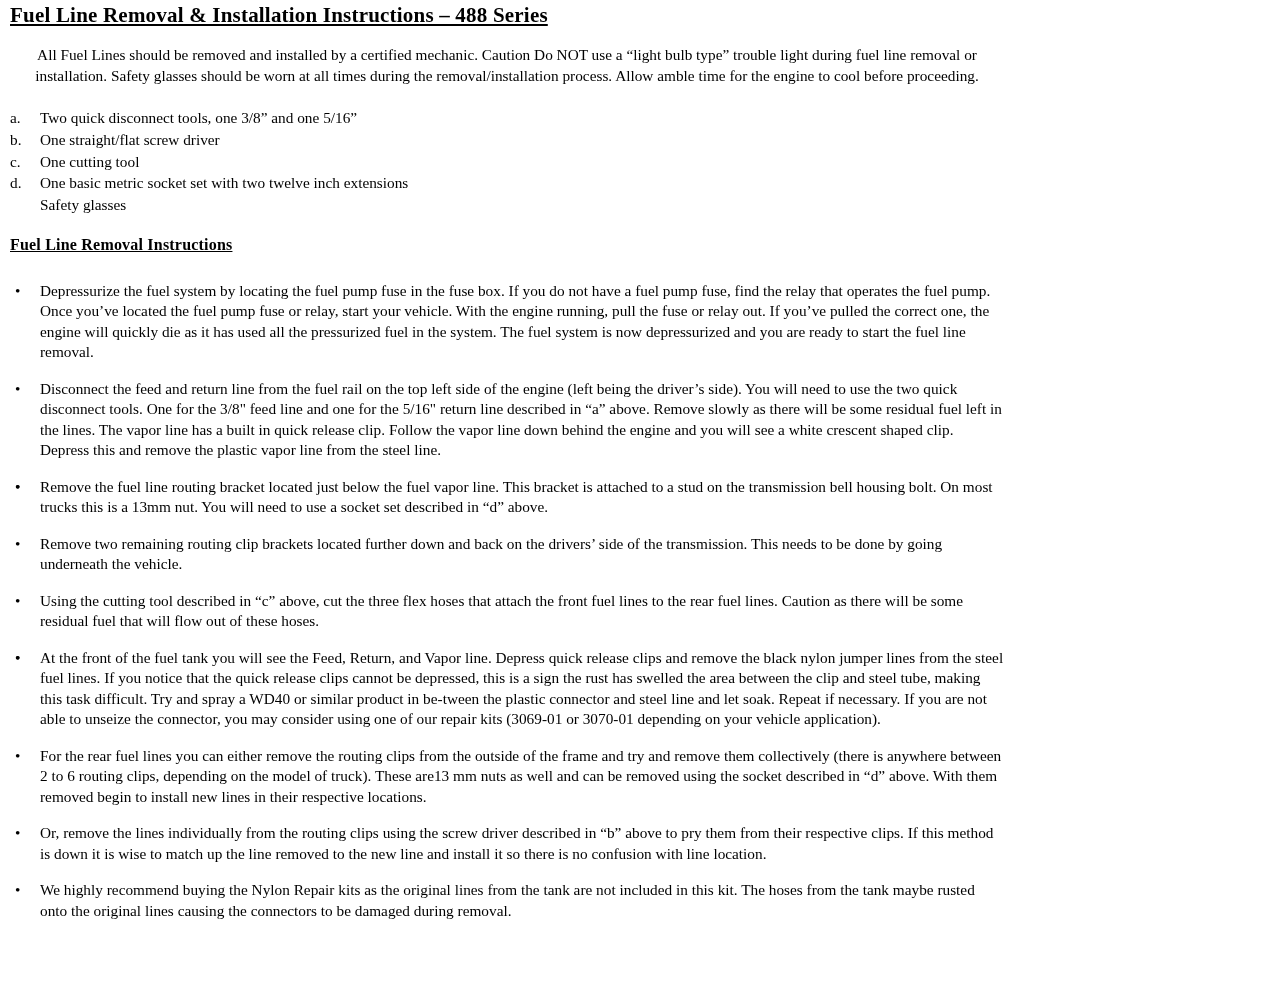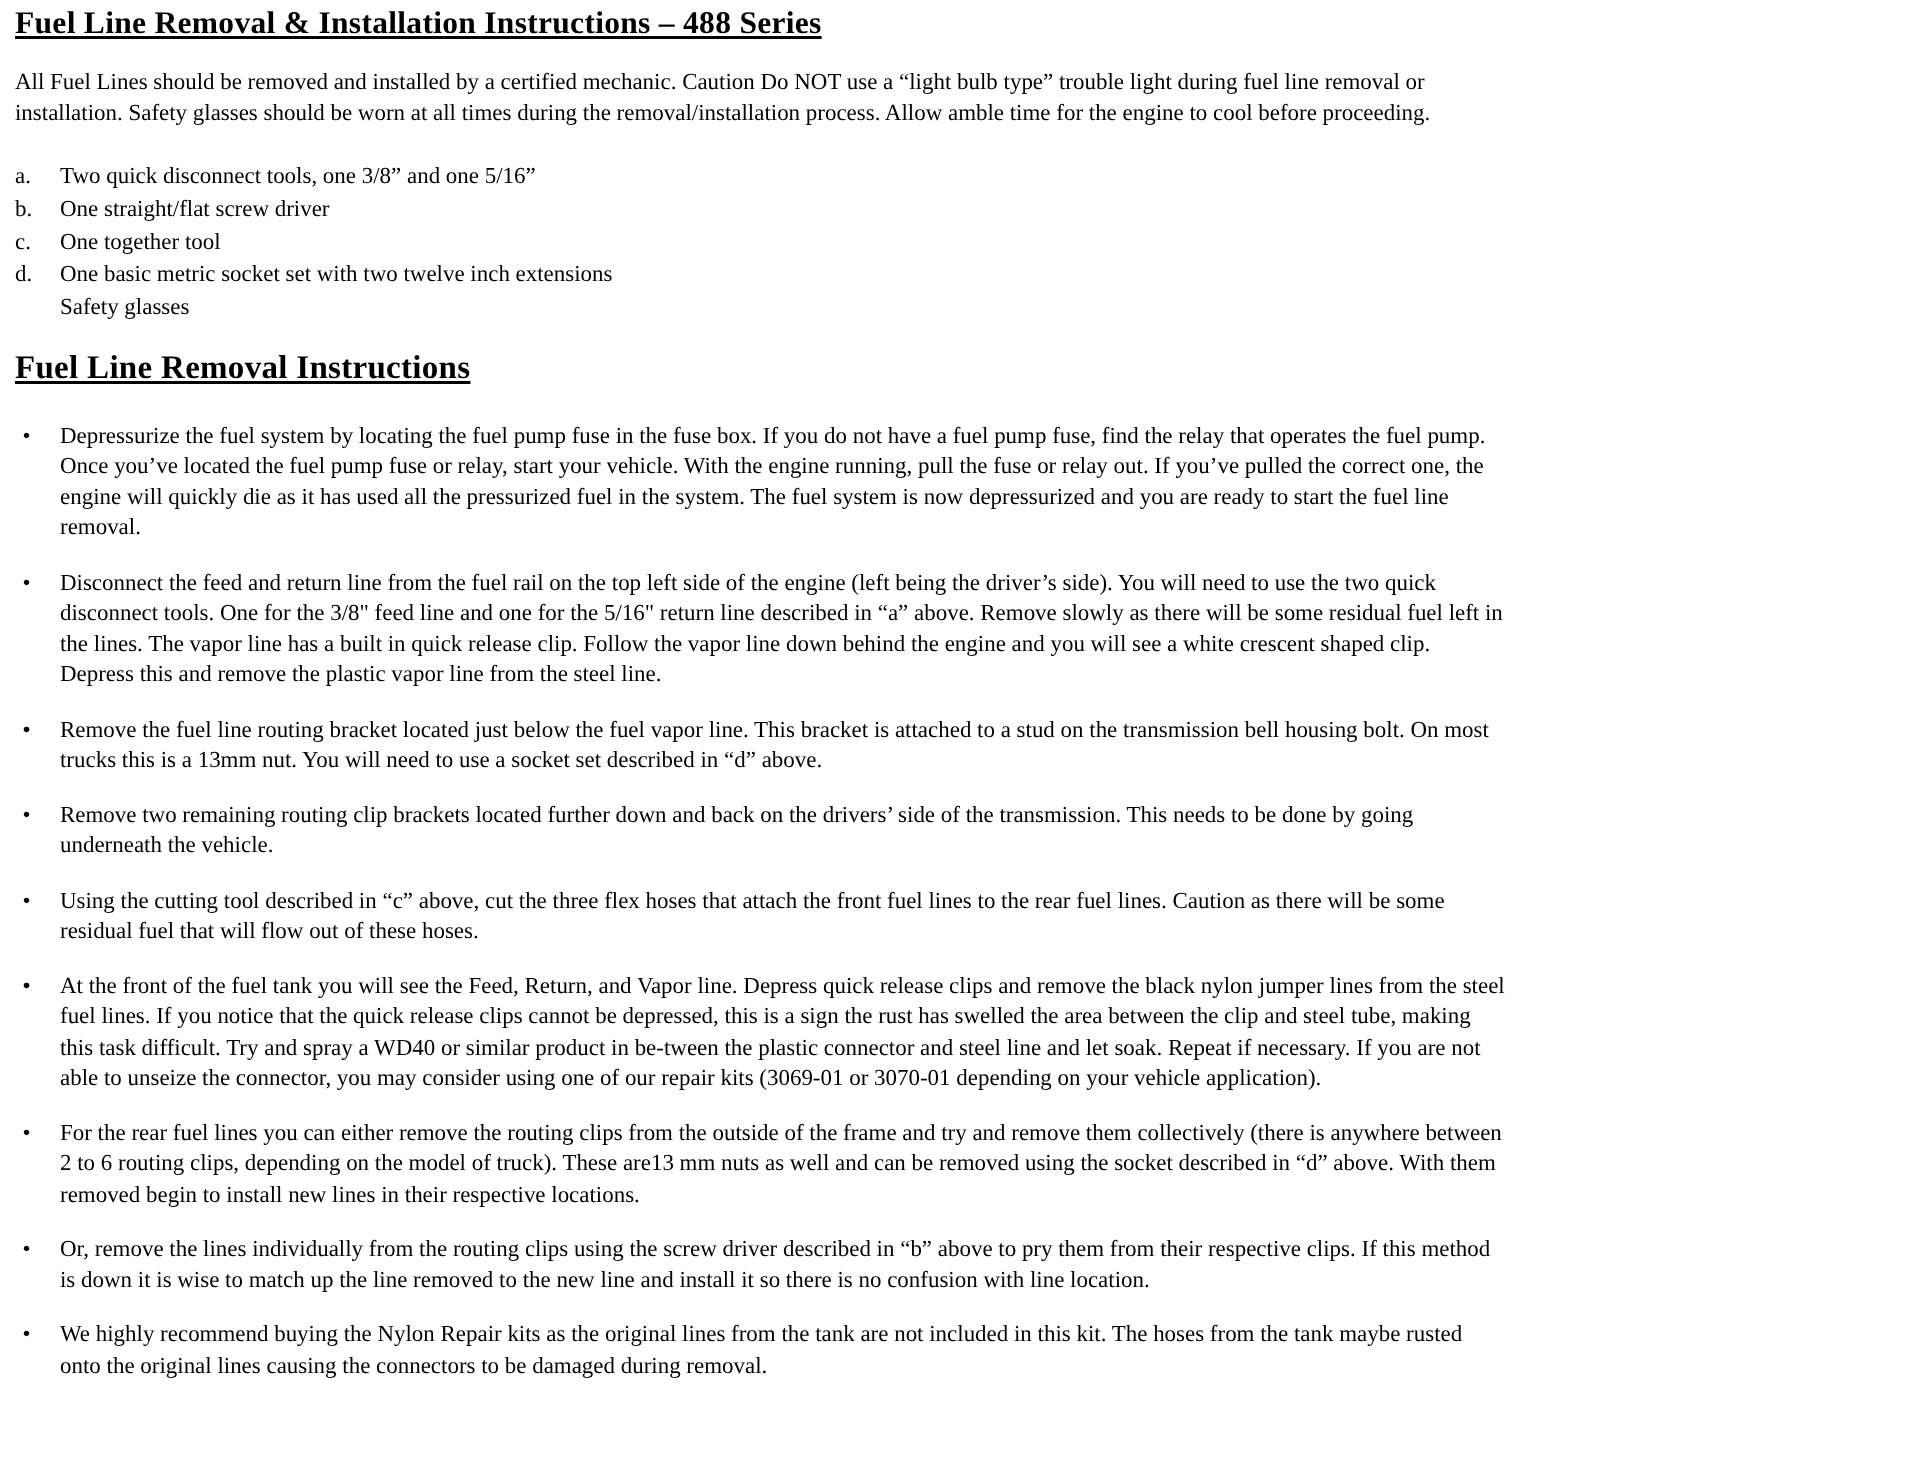--- a/index.html
+++ b/index.html
@@ -22,40 +22,41 @@
   .doc-title {
     font-size: 21px;
     line-height: 25px;
     font-weight: bold;
     text-decoration: underline;
     margin: 0 0 17px 0;
     letter-spacing: 0.2px;
   }
   .intro-para {
     margin: 0 0 21px 0;
+    text-align: center;
   }
   .tools-intro {
     margin: 0 0 23px 0;
   }
   .tools-list {
     margin: 0 0 13px 0;
   }
   .tool-row {
     display: flex;
     line-height: 21.8px;
   }
   .tool-row .marker {
     flex: 0 0 30px;
     width: 30px;
   }
   .tool-row .text {
     flex: 1 1 auto;
   }
   .section-heading {
-    font-size: 22px;
+    font-size: 16px;
     line-height: 26px;
     font-weight: bold;
     text-decoration: underline;
     margin: 16px 0 23px 0;
     letter-spacing: 0.2px;
   }
   .steps { margin: 0; }
   .step-row {
     position: relative;
     padding-left: 30px;
@@ -81,21 +82,21 @@
     <div class="tool-row">
       <span class="marker">a.</span>
       <span class="text">Two quick disconnect tools, one 3/8” and one 5/16”</span>
     </div>
     <div class="tool-row">
       <span class="marker">b.</span>
       <span class="text">One straight/flat screw driver</span>
     </div>
     <div class="tool-row">
       <span class="marker">c.</span>
-      <span class="text">One together tool</span>
+      <span class="text">One cutting tool</span>
     </div>
     <div class="tool-row">
       <span class="marker">d.</span>
       <span class="text">One basic metric socket set with two twelve inch extensions</span>
     </div>
     <div class="tool-row">
       <span class="marker"></span>
       <span class="text">Safety glasses</span>
     </div>
   </div>

